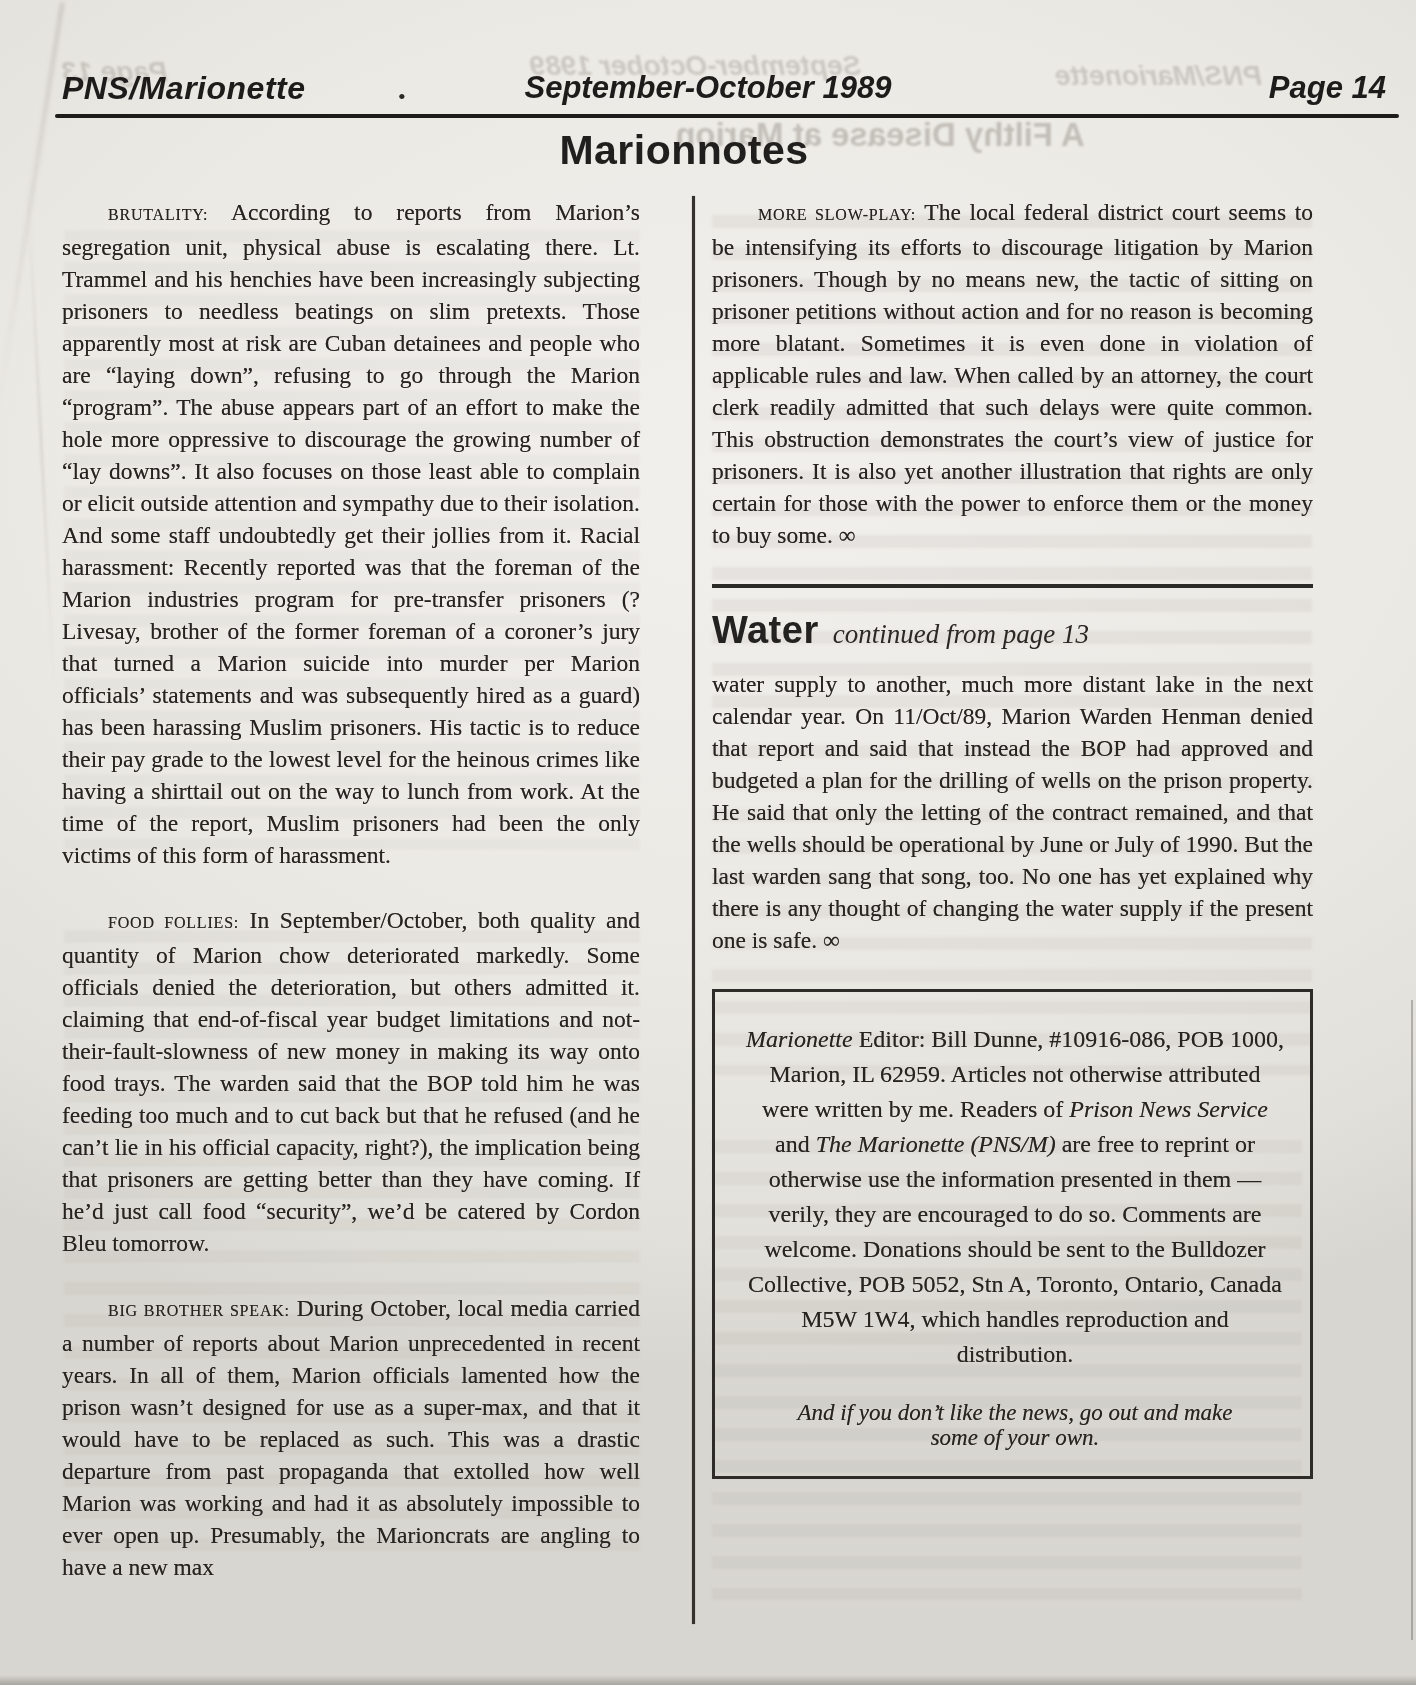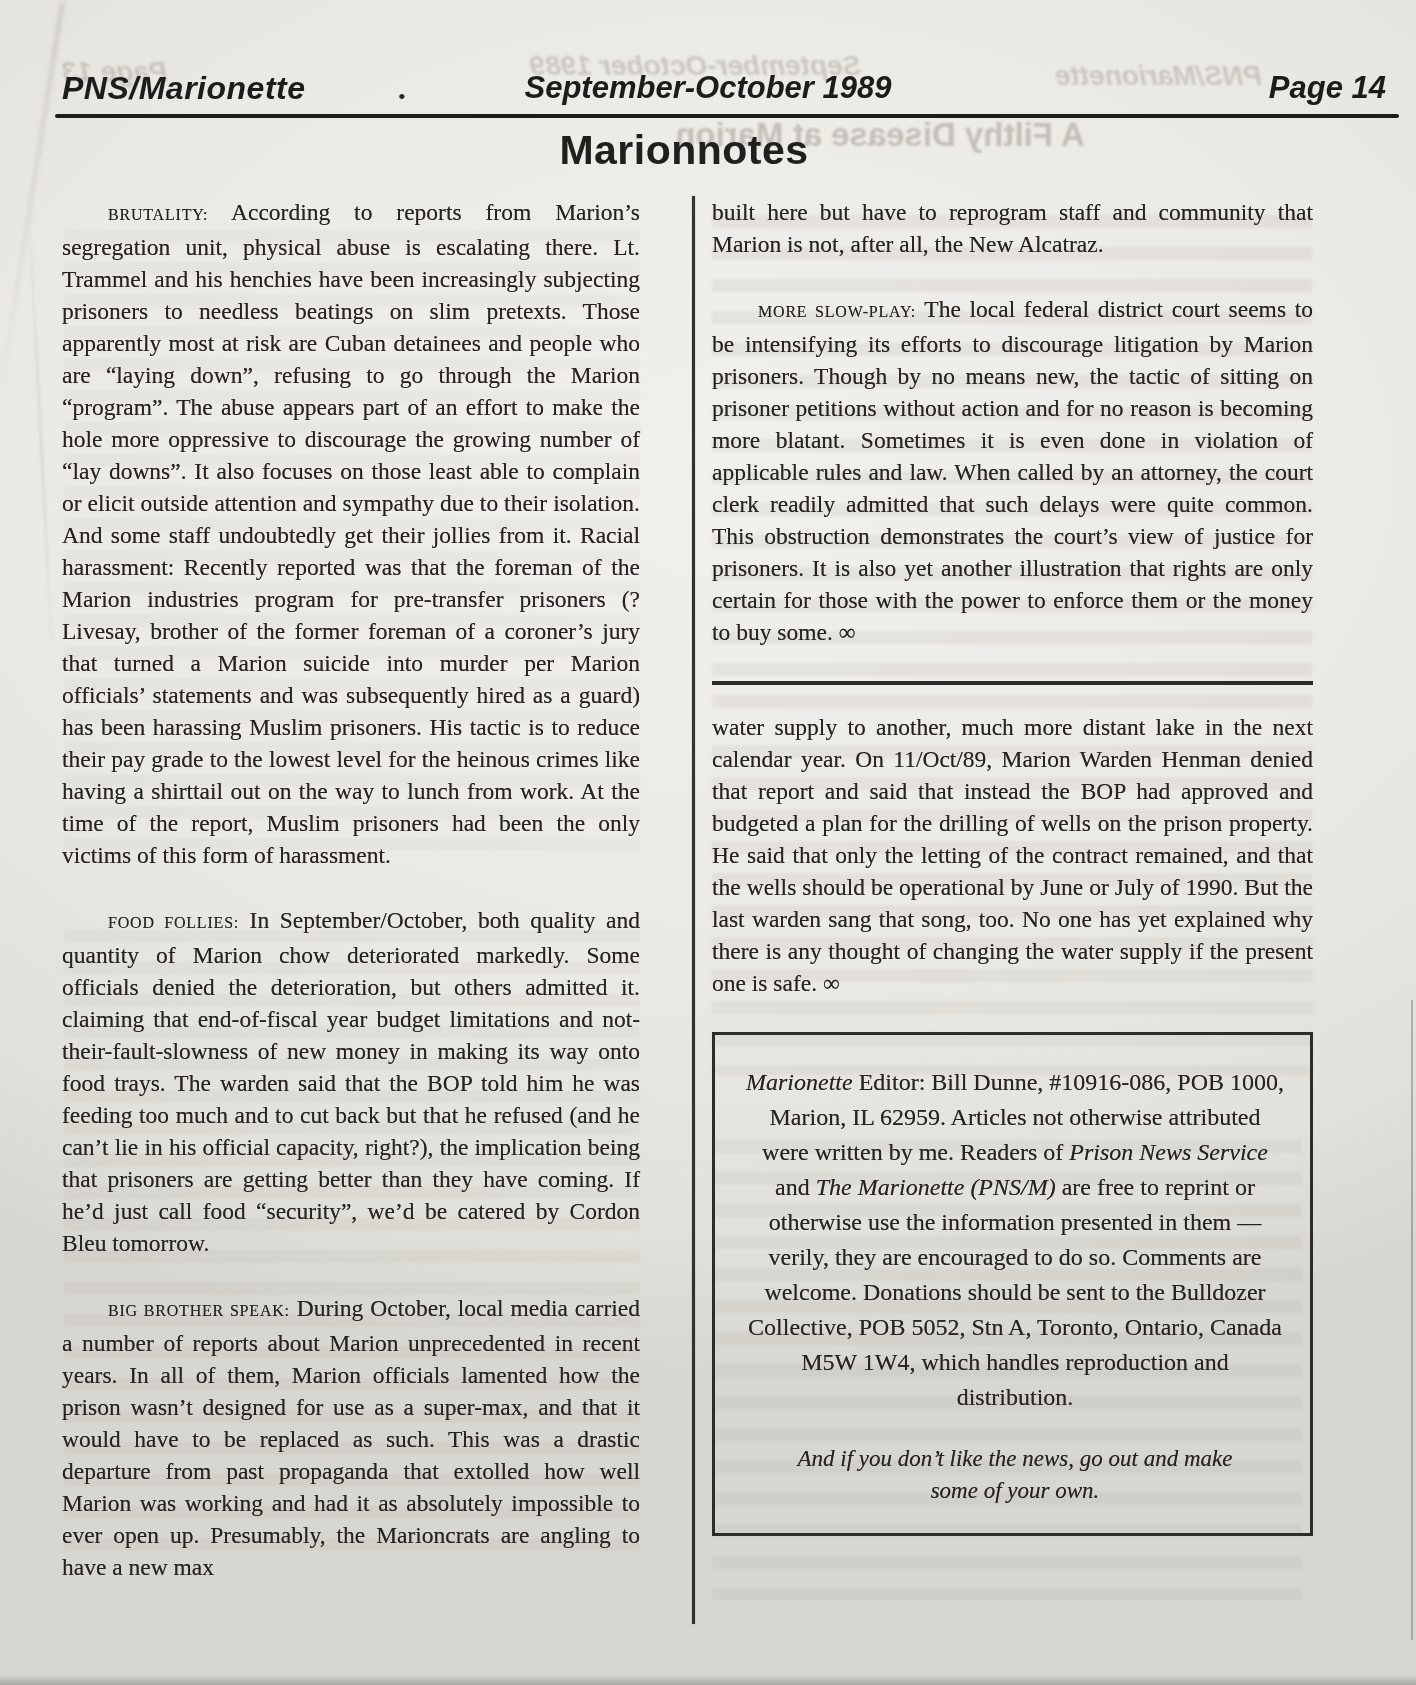--- a/index.html
+++ b/index.html
@@ -60,21 +60,21 @@
   .hr2{height:4px;background:#2c2b28;margin:6px 0 26px 0;border:none;}
   .waterhead{margin:0 0 18px 0;font-weight:normal;}
   .waterhead .wname{font-family:"Liberation Sans", sans-serif;font-weight:bold;
      font-size:38px;color:#232220;letter-spacing:.5px;}
   .waterhead .wcont{font-style:italic;font-size:27px;margin-left:14px;color:#2a2724;}
   
   .infobox{border:3px solid #2e2c29;margin-top:20px;padding:30px 26px 26px 31px;
      text-align:center;font-size:24px;line-height:35px;}
   .infobox .it{font-style:italic;}
   .motto{margin:28px auto 0 auto !important;font-style:italic;font-size:23px;
-     line-height:32px;max-width:480px;text-align:center;}
+     line-height:25px;max-width:480px;text-align:center;}
 </style>
 </head>
 <body>
 
 <div class="page">
 
   <div class="crease-tl"></div>
   <div class="crease-l"></div>
   <div class="edge-bottom"></div>
   <div class="edge-right"></div>
@@ -101,25 +101,25 @@
 
   <div class="coldiv"></div>
 
   <section class="col left">
     <p class="indent"><span class="lead">BRUTALITY:</span><span> According to reports from Marion’s segregation unit, physical abuse is escalating there. Lt. Trammel and his henchies have been increasingly subjecting prisoners to needless beatings on slim pretexts. Those apparently most at risk are Cuban detainees and people who are “laying down”, refusing to go through the Marion “program”. The abuse appears part of an effort to make the hole more oppressive to discourage the growing number of “lay downs”. It also focuses on those least able to complain or elicit outside attention and sympathy due to their isolation. And some staff undoubtedly get their jollies from it. Racial harassment: Recently reported was that the foreman of the Marion industries program for pre-transfer prisoners (? Livesay, brother of the former foreman of a coroner’s jury that turned a Marion suicide into murder per Marion officials’ statements and was subsequently hired as a guard) has been harassing Muslim prisoners. His tactic is to reduce their pay grade to the lowest level for the heinous crimes like having a shirttail out on the way to lunch from work. At the time of the report, Muslim prisoners had been the only victims of this form of harassment.</span></p>
     <p class="indent"><span class="lead">FOOD FOLLIES:</span><span> In September/October, both quality and quantity of Marion chow deteriorated markedly. Some officials denied the deterioration, but others admitted it. claiming that end-of-fiscal year budget limitations and not-their-fault-slowness of new money in making its way onto food trays. The warden said that the BOP told him he was feeding too much and to cut back but that he refused (and he can’t lie in his official capacity, right?), the implication being that prisoners are getting better than they have coming. If he’d just call food “security”, we’d be catered by Cordon Bleu tomorrow.</span></p>
     <p class="indent"><span class="lead">BIG BROTHER SPEAK:</span><span> During October, local media carried a number of reports about Marion unprecedented in recent years. In all of them, Marion officials lamented how the prison wasn’t designed for use as a super-max, and that it would have to be replaced as such. This was a drastic departure from past propaganda that extolled how well Marion was working and had it as absolutely impossible to ever open up. Presumably, the Marioncrats are angling to have a new max</span></p>
   </section>
 
   <section class="col right">
-    <p><span>built here but have to reprogram staff and community that Marion is not, after all, the New Alcatraz.</span></p>
     <p class="indent"><span class="lead">MORE SLOW-PLAY:</span><span> The local federal district court seems to be intensifying its efforts to discourage litigation by Marion prisoners. Though by no means new, the tactic of sitting on prisoner petitions without action and for no reason is becoming more blatant. Sometimes it is even done in violation of applicable rules and law. When called by an attorney, the court clerk readily admitted that such delays were quite common. This obstruction demonstrates the court’s view of justice for prisoners. It is also yet another illustration that rights are only certain for those with the power to enforce them or the money to buy some. ∞</span></p>
 
     <div class="hr2"></div>
 
+    <h2 class="waterhead"><span class="wname">Water</span><span class="wcont">continued from page 13</span></h2>
     <p><span>water supply to another, much more distant lake in the next calendar year. On 11/Oct/89, Marion Warden Henman denied that report and said that instead the BOP had approved and budgeted a plan for the drilling of wells on the prison property. He said that only the letting of the contract remained, and that the wells should be operational by June or July of 1990. But the last warden sang that song, too. No one has yet explained why there is any thought of changing the water supply if the present one is safe. ∞</span></p>
 
     <div class="infobox">
       <p style="margin:0"><span class="it">Marionette</span><span> Editor: Bill Dunne, #10916-086, POB 1000, Marion, IL 62959. Articles not otherwise attributed were written by me. Readers of </span><span class="it">Prison News Service</span><span> and </span><span class="it">The Marionette (PNS/M)</span><span> are free to reprint or otherwise use the information presented in them — verily, they are encouraged to do so. Comments are welcome. Donations should be sent to the Bulldozer Collective, POB 5052, Stn A, Toronto, Ontario, Canada M5W 1W4, which handles reproduction and distribution.</span></p>
       <p class="motto">And if you don’t like the news, go out and make some of your own.</p>
     </div>
   </section>
 
 </div>
 

